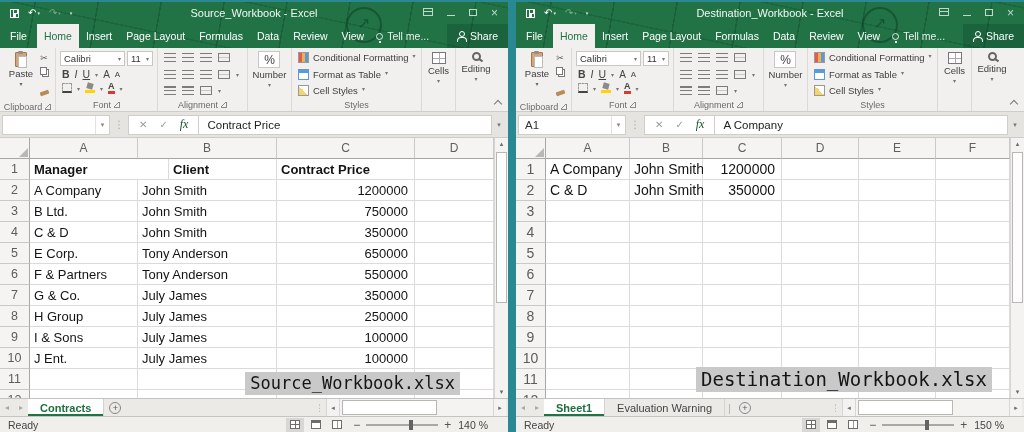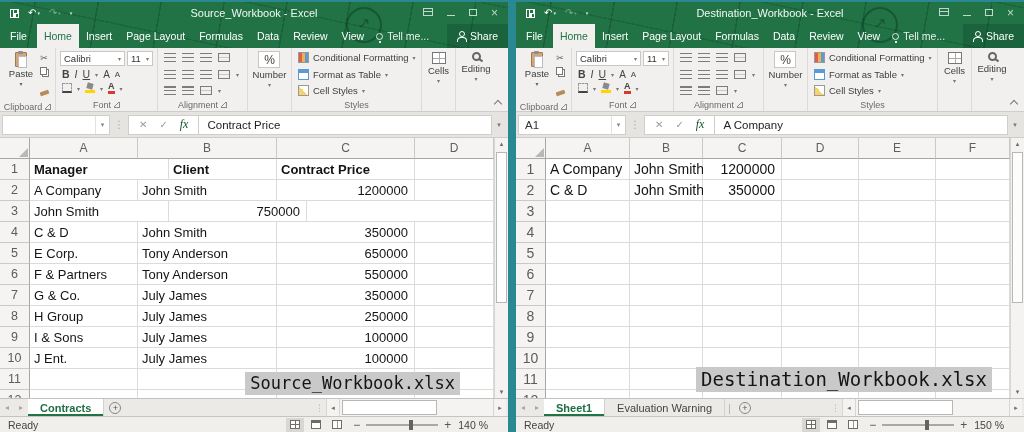--- a/index.html
+++ b/index.html
@@ -78,21 +78,21 @@
   .fillic { display:inline-block; width:10px; height:10px; border-bottom:3px solid #ffd400; position:relative; }
   .fillic::before { content:""; position:absolute; left:2px; top:0; width:6px; height:6px; background:#8a8a8a; transform:rotate(15deg); }
   .fcol { display:inline-block; font-size:9px; font-weight:bold; color:#444; border-bottom:3px solid #d83b2d; line-height:9px; }
   .alrows { display:flex; flex-direction:column; justify-content:space-between; padding:2px 4px 3px; width:100%; }
   .alrow { display:flex; align-items:center; gap:6px; }
   .lns { display:inline-block; width:12px; height:9px; background:repeating-linear-gradient(to bottom, #7c7c7c 0 1.5px, transparent 1.5px 3.8px); }
   .mrg { display:inline-block; width:12px; height:9px; border:1px solid #7c7c7c; background:linear-gradient(to bottom, transparent 3px, #c8c8c8 3px 4.5px, transparent 4.5px); }
   .numcol { display:flex; flex-direction:column; align-items:center; gap:1px; font-size:9.5px; }
   .pctbox { width:22px; height:17px; border:1px solid #c9c7c4; background:#fff; font-size:12px; display:flex; align-items:center; justify-content:center; color:#444; }
   .stylerows { display:flex; flex-direction:column; justify-content:space-between; padding:1px 2px 2px 4px; width:100%; }
-  .stylerow { display:flex; align-items:center; gap:4px; font-size:9.5px; white-space:nowrap; color:#3d3d3d; }
+  .stylerow { display:flex; align-items:flex-start; gap:4px; font-size:9.5px; white-space:nowrap; color:#3d3d3d; }
   .ico-cf { display:inline-block; width:11px; height:11px; border:1px solid #999; background:linear-gradient(90deg,#e25d4b 0 3px,#f1b04c 3px 6px,#5a9bd5 6px); }
   .ico-fat { display:inline-block; width:11px; height:11px; border:1px solid #5a9bd5; background:linear-gradient(to bottom,#5a9bd5 3px,#fff 3px); }
   .ico-cs { display:inline-block; width:11px; height:11px; border:1px solid #999; background:linear-gradient(45deg,#f6d36b 0 50%,#fff 50%); }
   .colgroup { display:flex; flex-direction:column; align-items:center; gap:1px; font-size:9.5px; padding-top:1px; }
   .ico-cells { display:inline-block; width:14px; height:12px; border:1px solid #777; background:
       linear-gradient(to right, transparent 6px, #aaa 6px, #aaa 7px, transparent 7px),
       linear-gradient(to bottom, transparent 5px, #aaa 5px, #aaa 6px, transparent 6px); background-color:#fff; }
   .mag { display:inline-block; width:9px; height:9px; border:2px solid #666; border-radius:50%; position:relative; margin-bottom:1px; }
   .mag::after { content:""; position:absolute; width:5px; height:2px; background:#666; right:-4px; bottom:-2px; transform:rotate(35deg); }
   .collapse { position:absolute; right:7px; bottom:4px; width:6px; height:6px; border-top:1.5px solid #777; border-left:1.5px solid #777; transform:rotate(45deg); }
@@ -387,20 +387,21 @@
           </div>
           <div class="g-row">
             <div class="g-rowhead" style="width: 30px;">2</div>
             <div class="g-cell" style="width: 108px;">A Company</div>
             <div class="g-cell" style="width: 139px;">John Smith</div>
             <div class="g-cell num" style="width: 138px;">1200000</div>
             <div class="g-cell flexcol"></div>
           </div>
           <div class="g-row">
             <div class="g-rowhead" style="width: 30px;">3</div>
+            <div class="g-cell" style="width: 108px;">B Ltd.</div>
             <div class="g-cell" style="width: 139px;">John Smith</div>
             <div class="g-cell num" style="width: 138px;">750000</div>
             <div class="g-cell flexcol"></div>
           </div>
           <div class="g-row">
             <div class="g-rowhead" style="width: 30px;">4</div>
             <div class="g-cell" style="width: 108px;">C &amp; D</div>
             <div class="g-cell" style="width: 139px;">John Smith</div>
             <div class="g-cell num" style="width: 138px;">350000</div>
             <div class="g-cell flexcol"></div>

